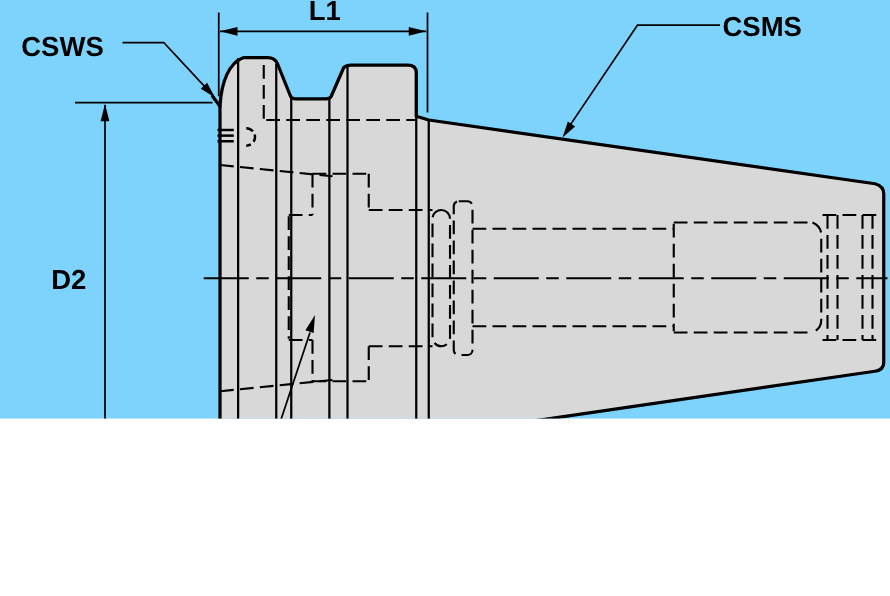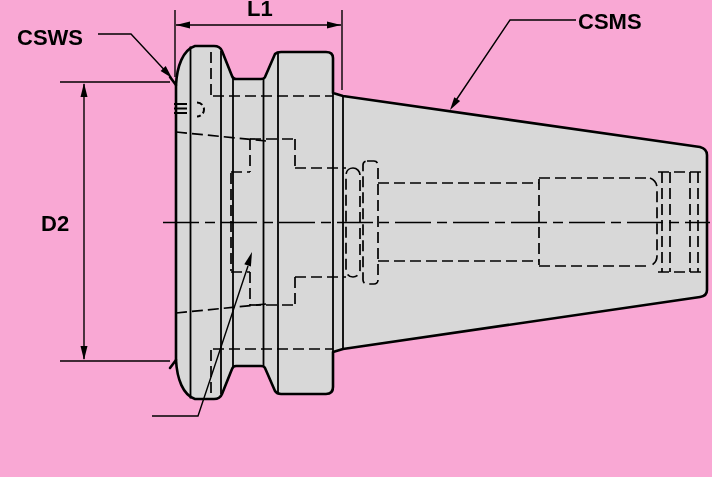--- a/index.html
+++ b/index.html
@@ -3,22 +3,22 @@
 <meta charset="utf-8">
 <style>
   html, body {
     margin: 0;
     padding: 0;
     background: #ffffff;
   }
   .canvas {
     position: relative;
     width: 712px;
-    height: 477px;
-    background: #f9a8d4;
+    height: 335px;
+    background: #7dd3fc;
     overflow: hidden;
     font-family: "Liberation Sans", sans-serif;
   }
   svg { display: block; }
   .dim-label {
     font-family: "Liberation Sans", sans-serif;
     font-weight: bold;
     font-size: 22px;
     fill: #000000;
   }

